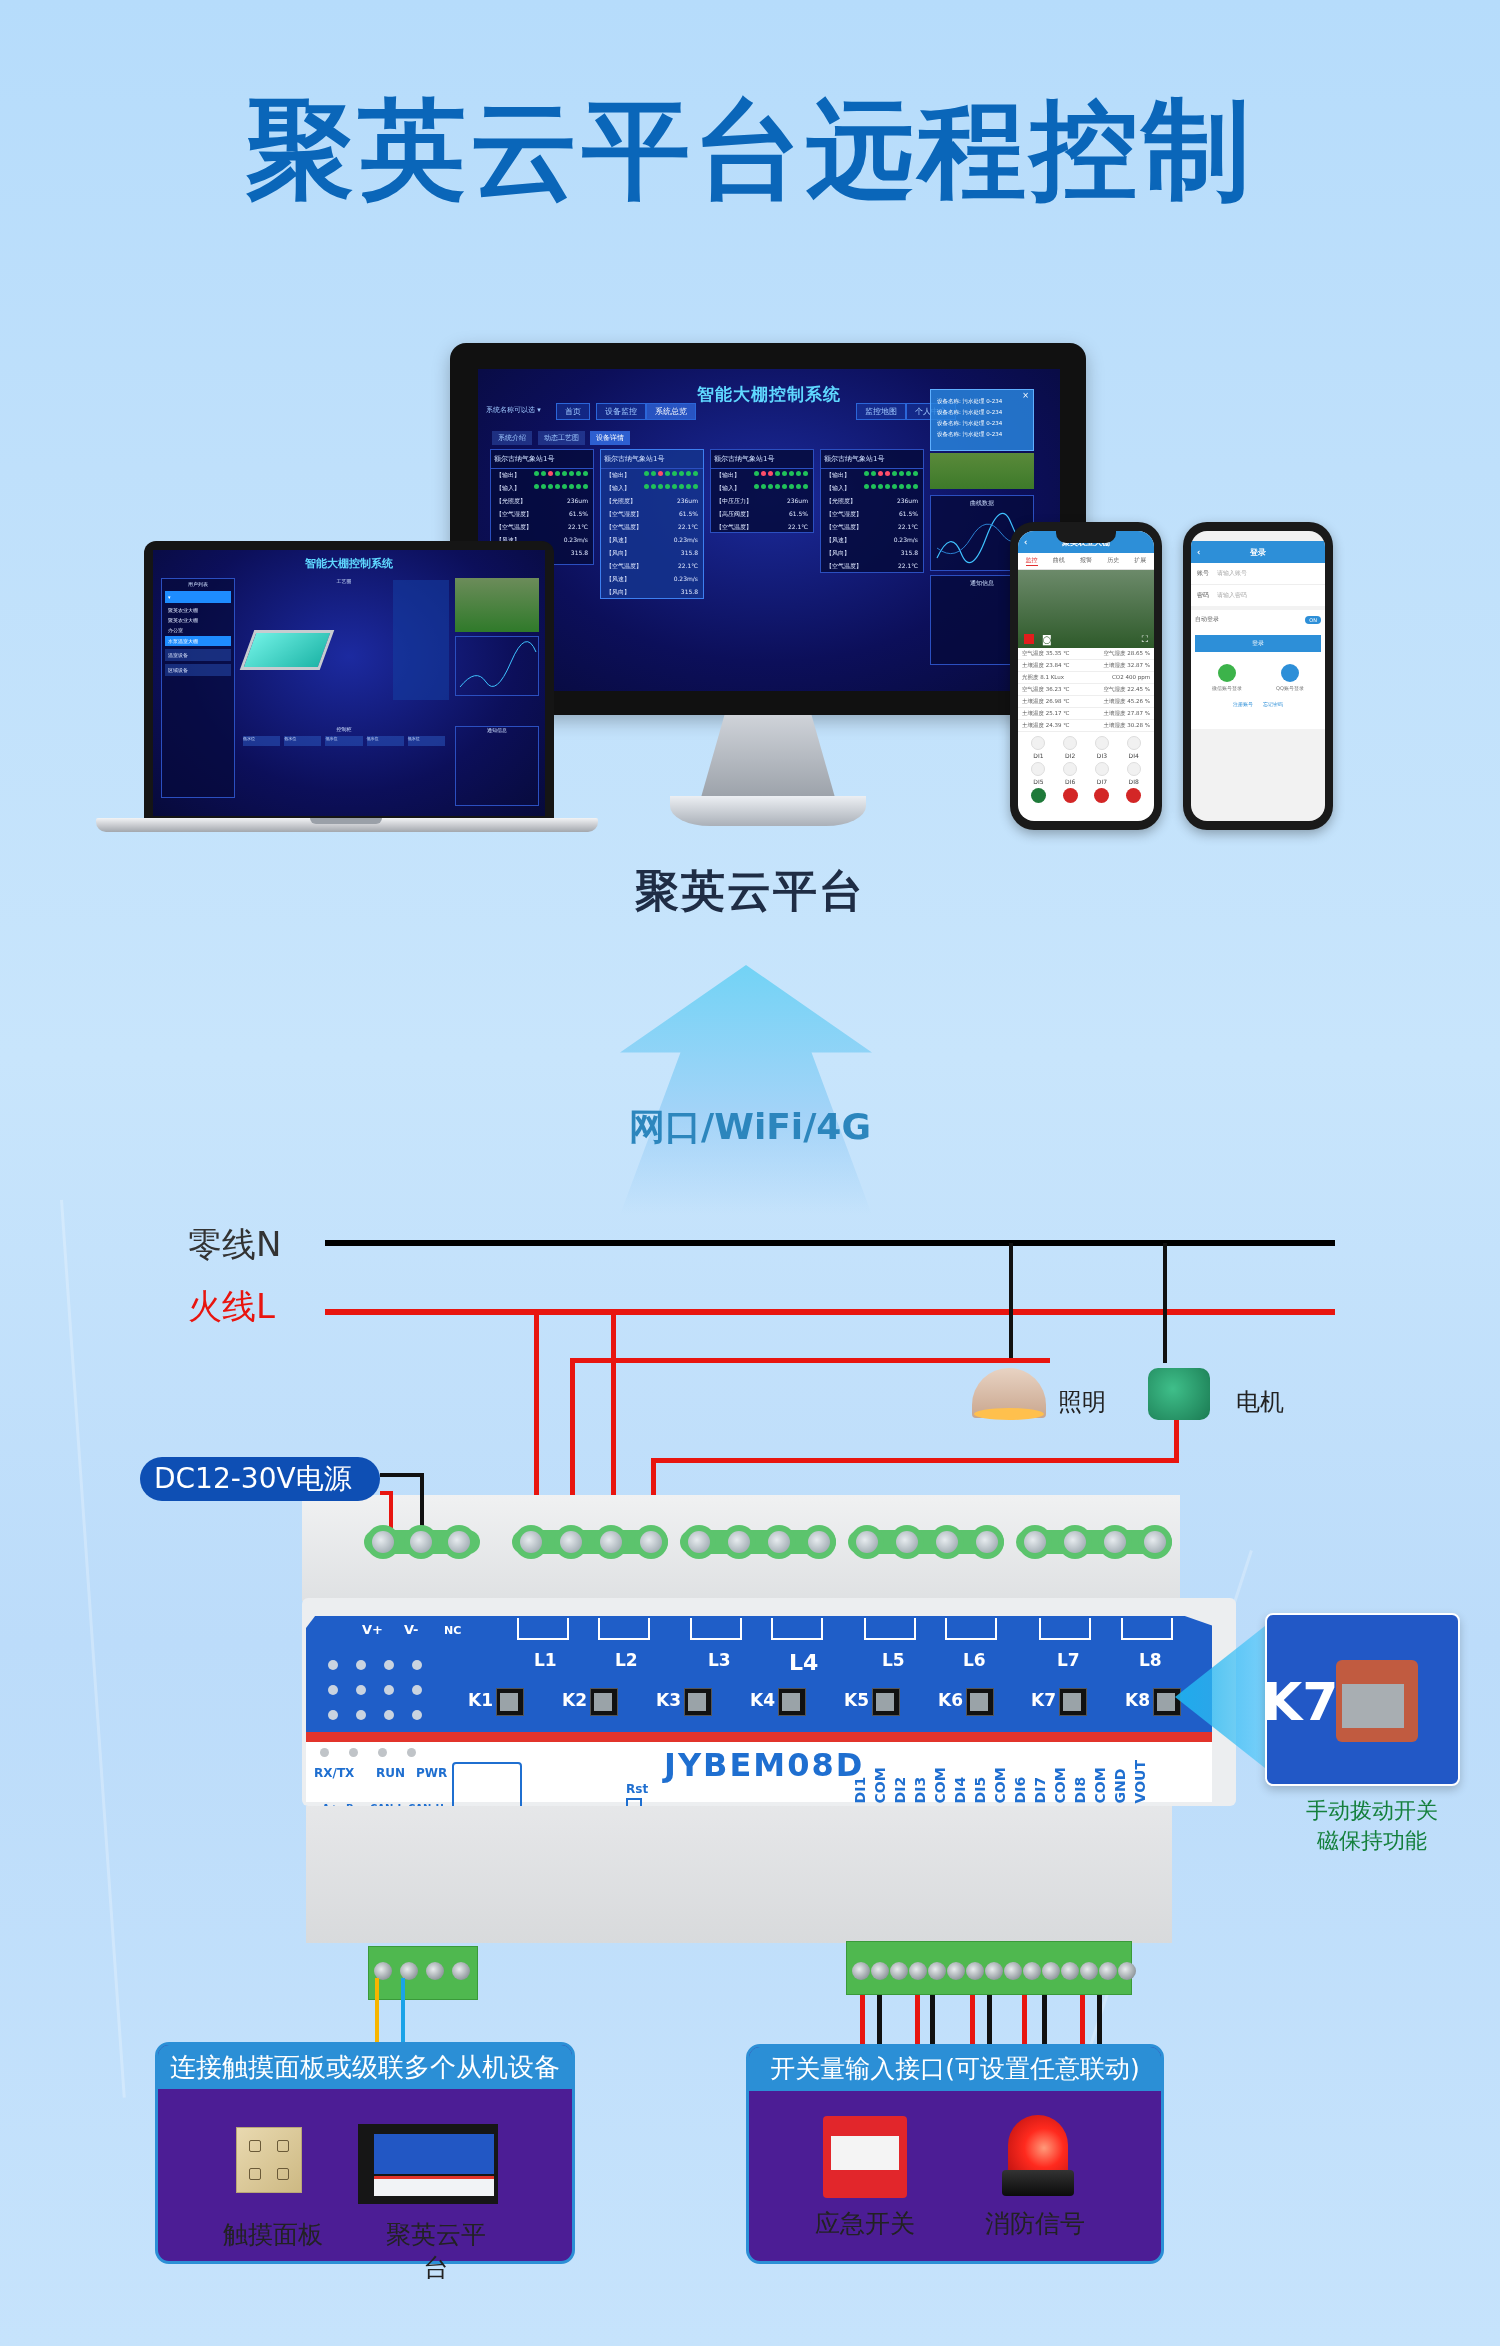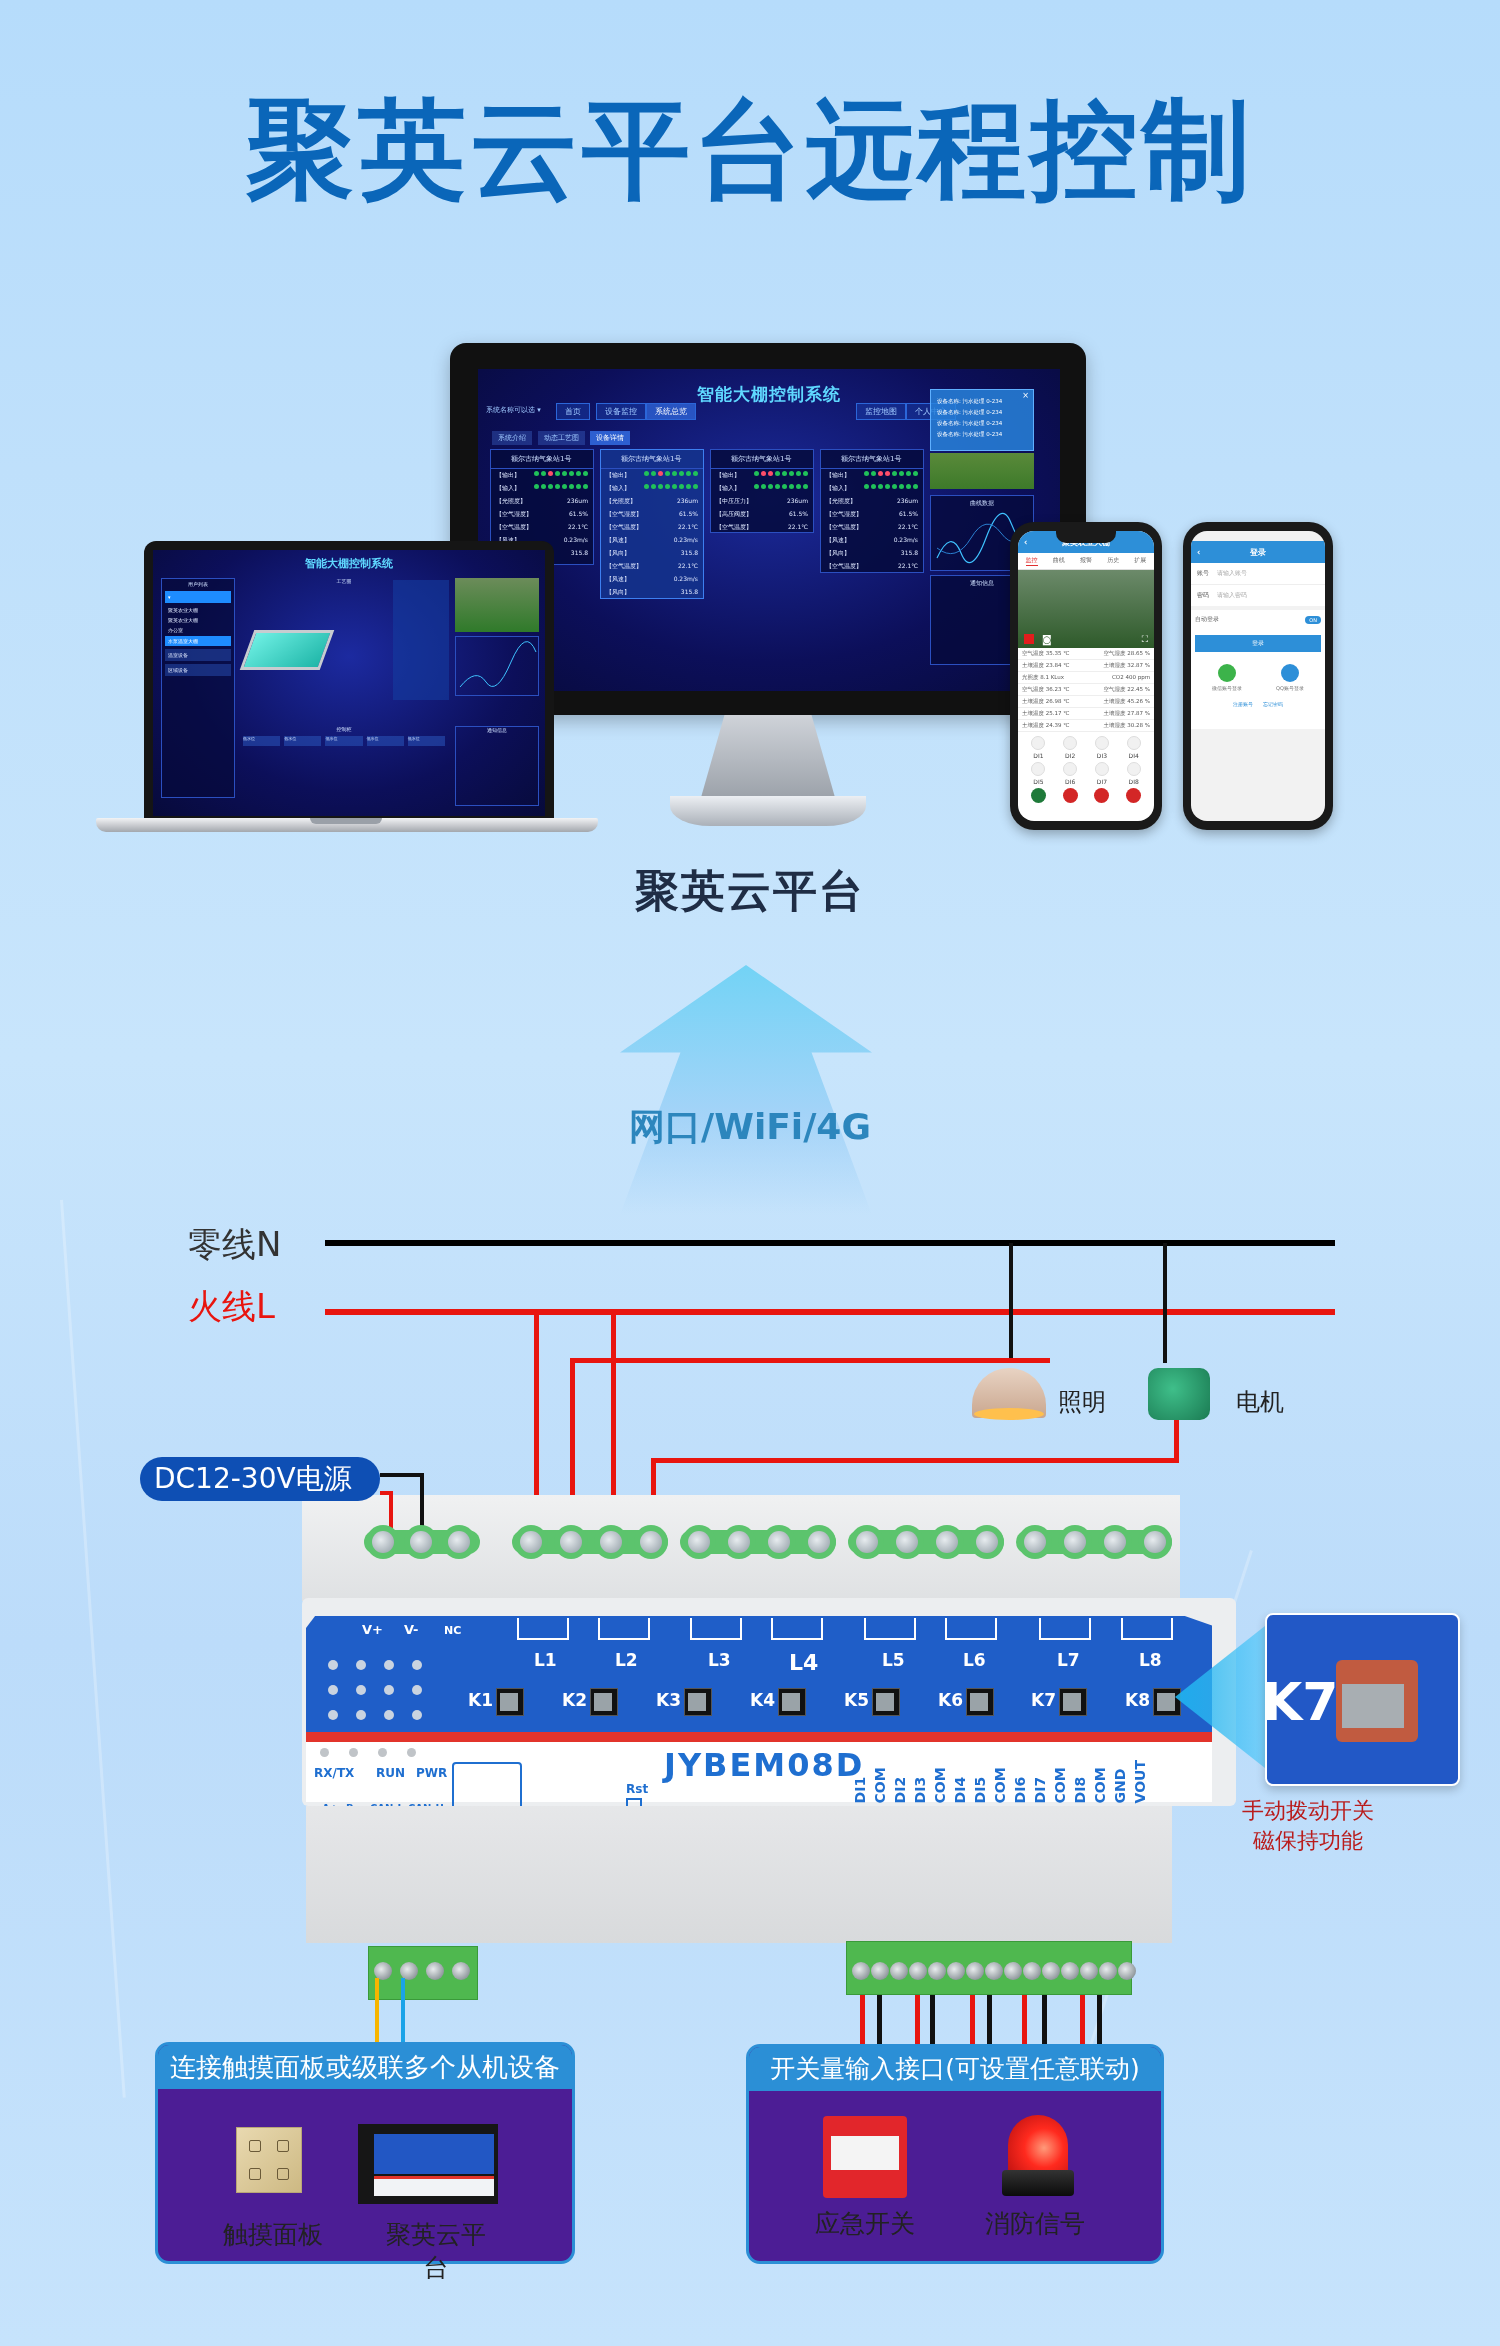--- a/index.html
+++ b/index.html
@@ -20,21 +20,21 @@
 
   
   .monitor { left: 450px; top: 343px; width: 636px; height: 372px; background: #111; border-radius: 16px; box-shadow: 0 6px 18px rgba(0,0,0,0.25); }
   .monitor-screen { left: 478px; top: 369px; width: 582px; height: 322px; background: radial-gradient(ellipse at 50% 40%, #1b2a9a 0%, #0c0f5a 60%, #070a3a 100%); overflow: hidden; }
   .monitor-neck { left: 700px; top: 715px; width: 136px; height: 86px; background: linear-gradient(180deg,#cfd3d9,#9aa0a8); clip-path: polygon(18% 0,82% 0,100% 100%,0 100%); }
   .monitor-base { left: 670px; top: 796px; width: 196px; height: 30px; background: linear-gradient(180deg,#eceff3,#aab0b8); border-radius: 0 0 40px 40px / 0 0 20px 20px; }
   .dash-title { left: 0; width: 100%; top: 14px; text-align: center; font-size: 17px; font-weight: bold; color: #5fd8ff; letter-spacing: 1px; }
   .dash-nav { top: 34px; font-size: 8px; color: #9fc8ff; padding: 2px 8px; border: 1px solid #2b66d9; background: rgba(30,80,200,0.35); }
   .dash-subtab { top: 62px; font-size: 7px; color: #9fc8ff; padding: 2px 6px; background: rgba(60,100,200,0.4); }
   .dash-card { position: absolute; background: rgba(5,10,60,0.85); border: 1px solid #2b4fc0; }
-  .card-title { font-size: 7px; color: #cfe0ff; padding: 4px 20px; border-bottom: 1px solid #2b4fc0; }
+  .card-title { font-size: 7px; color: #cfe0ff; padding: 4px 3px; border-bottom: 1px solid #2b4fc0; }
   .card-row { display: flex; justify-content: space-between; font-size: 6px; color: #dfe8ff; padding: 2px 5px; }
   .dots { display: flex; gap: 2px; }
   .dot { width: 5px; height: 5px; border-radius: 50%; background: #20c15a; }
   .dot.red { background: #ff4d6a; }
 
   
   .laptop-lid { left: 144px; top: 541px; width: 410px; height: 283px; background: #151515; border-radius: 12px 12px 0 0; }
   .laptop-screen { left: 153px; top: 550px; width: 392px; height: 266px; background: radial-gradient(ellipse at 50% 40%, #1c2aa0 0%, #0c0f5a 60%, #070a3a 100%); overflow: hidden; }
   .laptop-base { left: 96px; top: 818px; width: 502px; height: 14px; background: linear-gradient(180deg,#f2f3f5,#a3a7ad); border-radius: 2px 2px 10px 10px; }
   .laptop-notch { left: 310px; top: 818px; width: 72px; height: 6px; background: #9aa0a8; border-radius: 0 0 6px 6px; }
@@ -82,21 +82,21 @@
   .vtext { writing-mode: vertical-rl; transform: rotate(180deg); font-size: 14px; font-weight: bold; color: #1f6fd0; }
   .hole { position: absolute; width: 10px; height: 10px; border-radius: 50%; background: #c9d3e0; }
   .led { position: absolute; width: 9px; height: 9px; border-radius: 50%; background: #c0c4c8; }
 
   
   .callout-beam { left: 1175px; top: 1622px; width: 95px; height: 150px; background: linear-gradient(90deg, rgba(30,180,240,0.9), rgba(80,200,250,0.6)); clip-path: polygon(0 50%, 100% 0, 100% 100%); }
   .callout-box { left: 1265px; top: 1613px; width: 195px; height: 173px; background: #2258c6; border-radius: 8px; border: 2px solid #fff; box-shadow: 0 4px 10px rgba(0,0,0,0.2); }
   .callout-k { left: 1262px; top: 1672px; font-size: 52px; font-weight: bold; color: #fff; }
   .callout-switch { left: 1336px; top: 1660px; width: 82px; height: 82px; background: #c15b40; border-radius: 6px; }
   .callout-switch::after { content: ""; position: absolute; left: 6px; top: 24px; width: 62px; height: 44px; background: #a8aeb2; }
-  .callout-caption { left: 1208px; width: 200px; text-align: center; font-size: 22px; color: #b91c1c; }
+  .callout-caption { left: 1272px; width: 200px; text-align: center; font-size: 22px; color: #15803d; }
 
   
   .green-block { position: absolute; background: #4fb84f; border: 1px solid #3a9a3a; }
   .screw { position: absolute; width: 18px; height: 18px; border-radius: 50%; background: radial-gradient(circle at 40% 40%, #e8eced, #6d777d); }
 
   
   .info-panel { position: absolute; background: #4c1d95; border: 3px solid #2b8fd6; border-radius: 14px; overflow: hidden; }
   .info-head { height: 44px; background: #2b8fd6; color: #fff; font-size: 26px; text-align: center; line-height: 44px; }
   .info-item-label { position: absolute; font-size: 25px; color: #222; text-align: center; }
 

